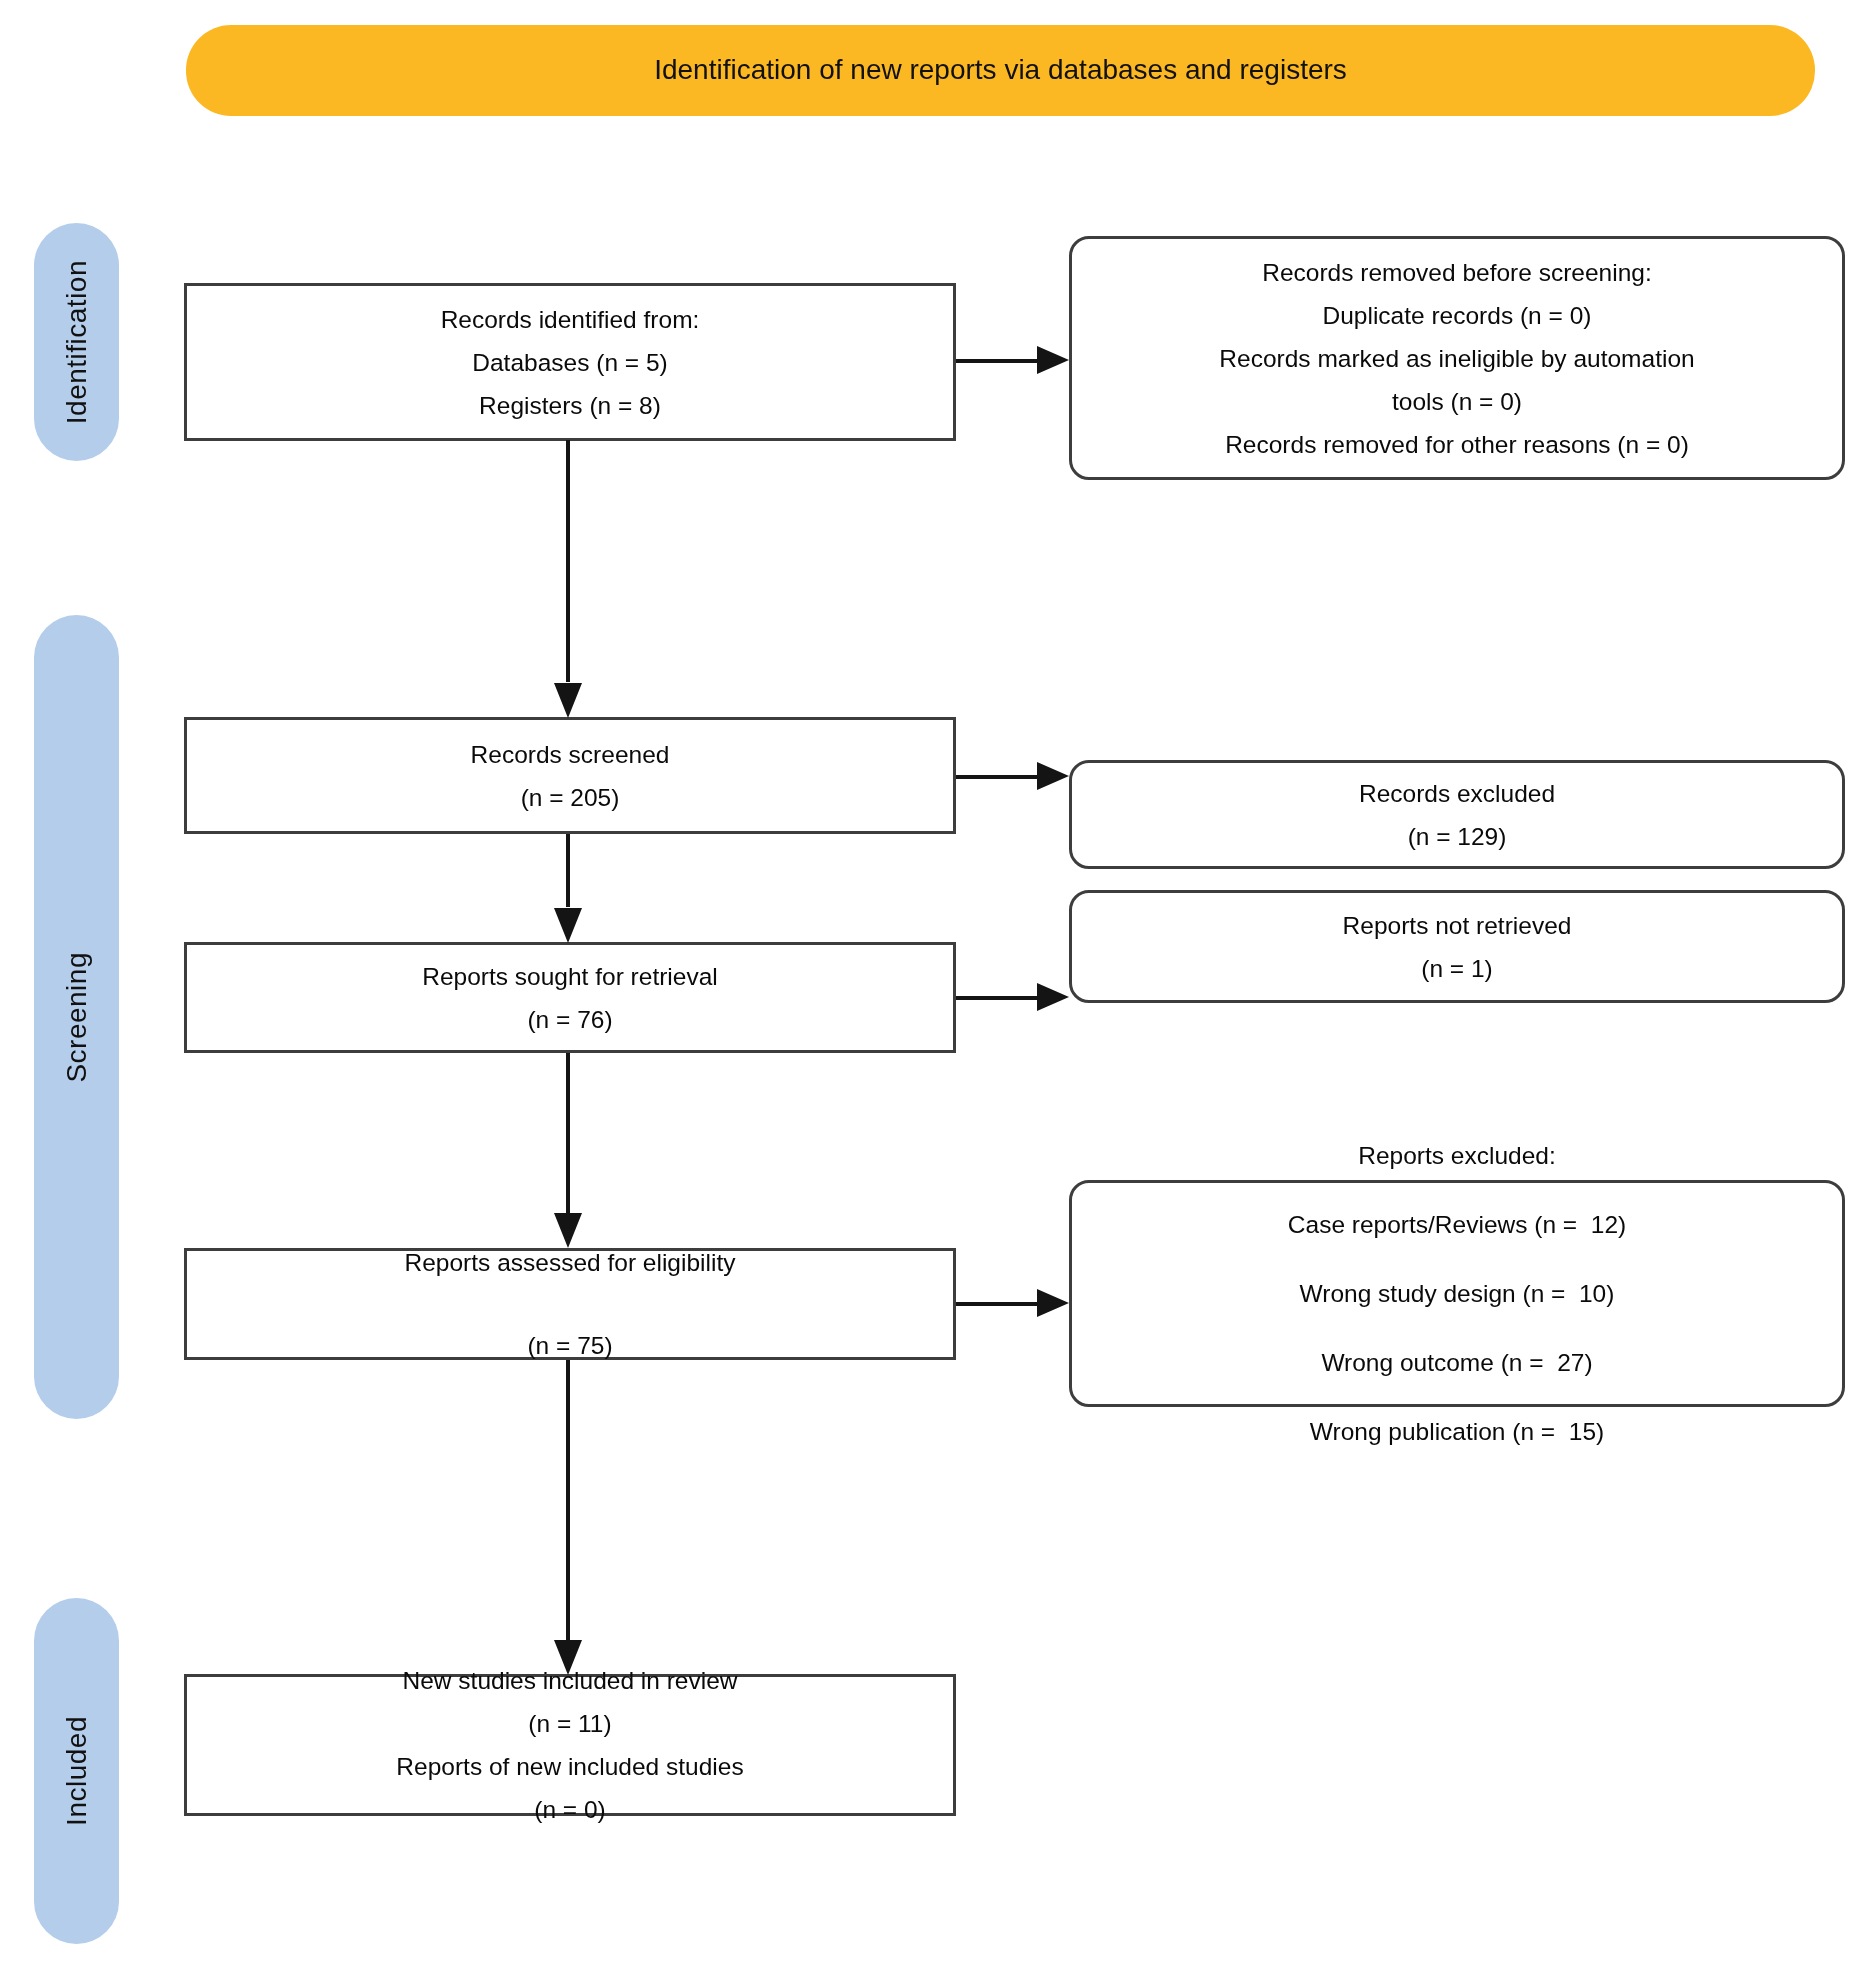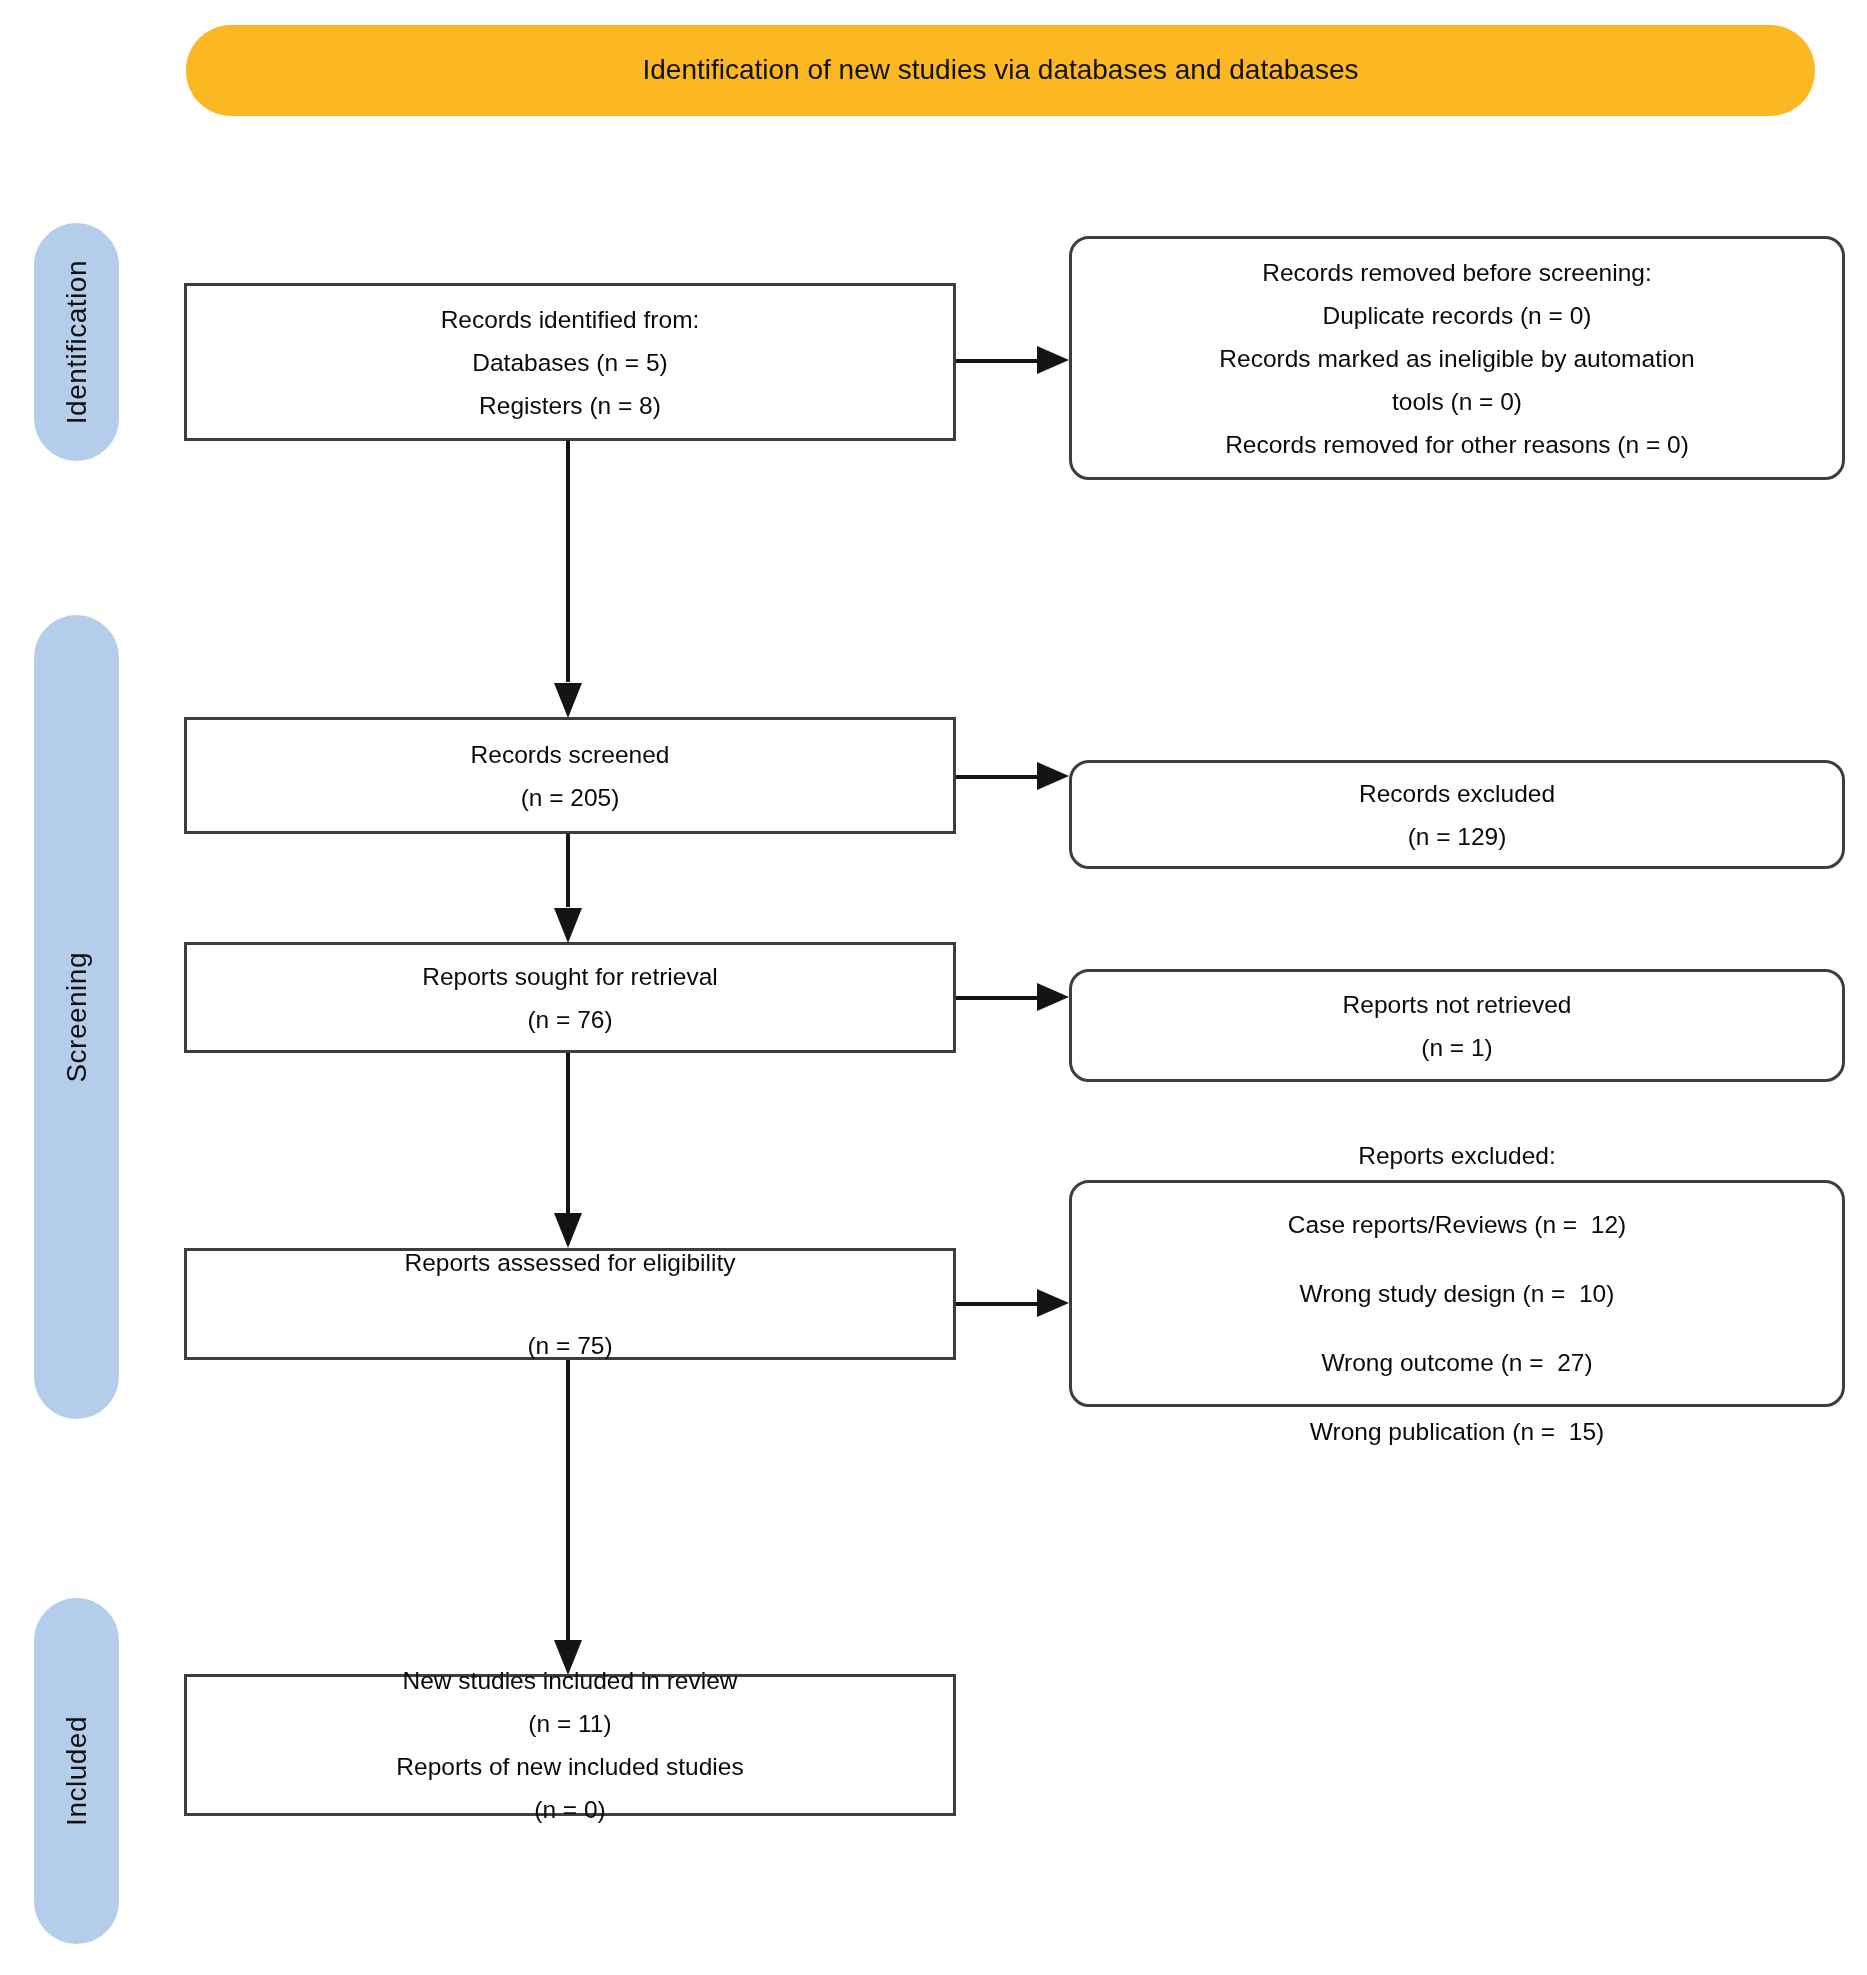--- a/index.html
+++ b/index.html
@@ -38,21 +38,21 @@
   .fbox .ln{font-size:24.5px;line-height:43px;white-space:pre-wrap;}
   .main-col{left:184px;width:772px;}
   .side-col{left:1069px;width:776px;border-radius:20px;}
   #b1{top:283px;height:158px;}
   #b2{top:717px;height:117px;}
   #b3{top:942px;height:111px;}
   #b4{top:1248px;height:112px;gap:40px;}
   #b5{top:1674px;height:142px;}
   #s1{top:236px;height:244px;}
   #s2{top:760px;height:109px;}
-  #s3{top:969px;height:113px;}
+  #s3{top:890px;height:113px;}
   #s4{top:1180px;height:227px;gap:26px;}
   
   .vline{position:absolute;width:3.7px;background:#141414;left:566px;}
   .hline{position:absolute;height:3.7px;background:#141414;}
   .ah-down{
     position:absolute;width:0;height:0;left:554px;
     border-left:14.4px solid transparent;border-right:14.4px solid transparent;
     border-top:35px solid #141414;
   }
   .ah-right{
@@ -60,21 +60,21 @@
     border-top:14.4px solid transparent;border-bottom:14.4px solid transparent;
     border-left:32px solid #141414;
   }
 </style>
 </head>
 <body>
 
 <div id="canvas">
 
   <div class="banner">
-    <span>Identification of new studies via databases and databases</span>
+    <span>Identification of new reports via databases and registers</span>
   </div>
 
   <div class="pill" id="pill-identification">
     <span class="rot">Identification</span>
   </div>
   <div class="pill" id="pill-screening">
     <span class="rot">Screening</span>
   </div>
   <div class="pill" id="pill-included">
     <span class="rot">Included</span>

